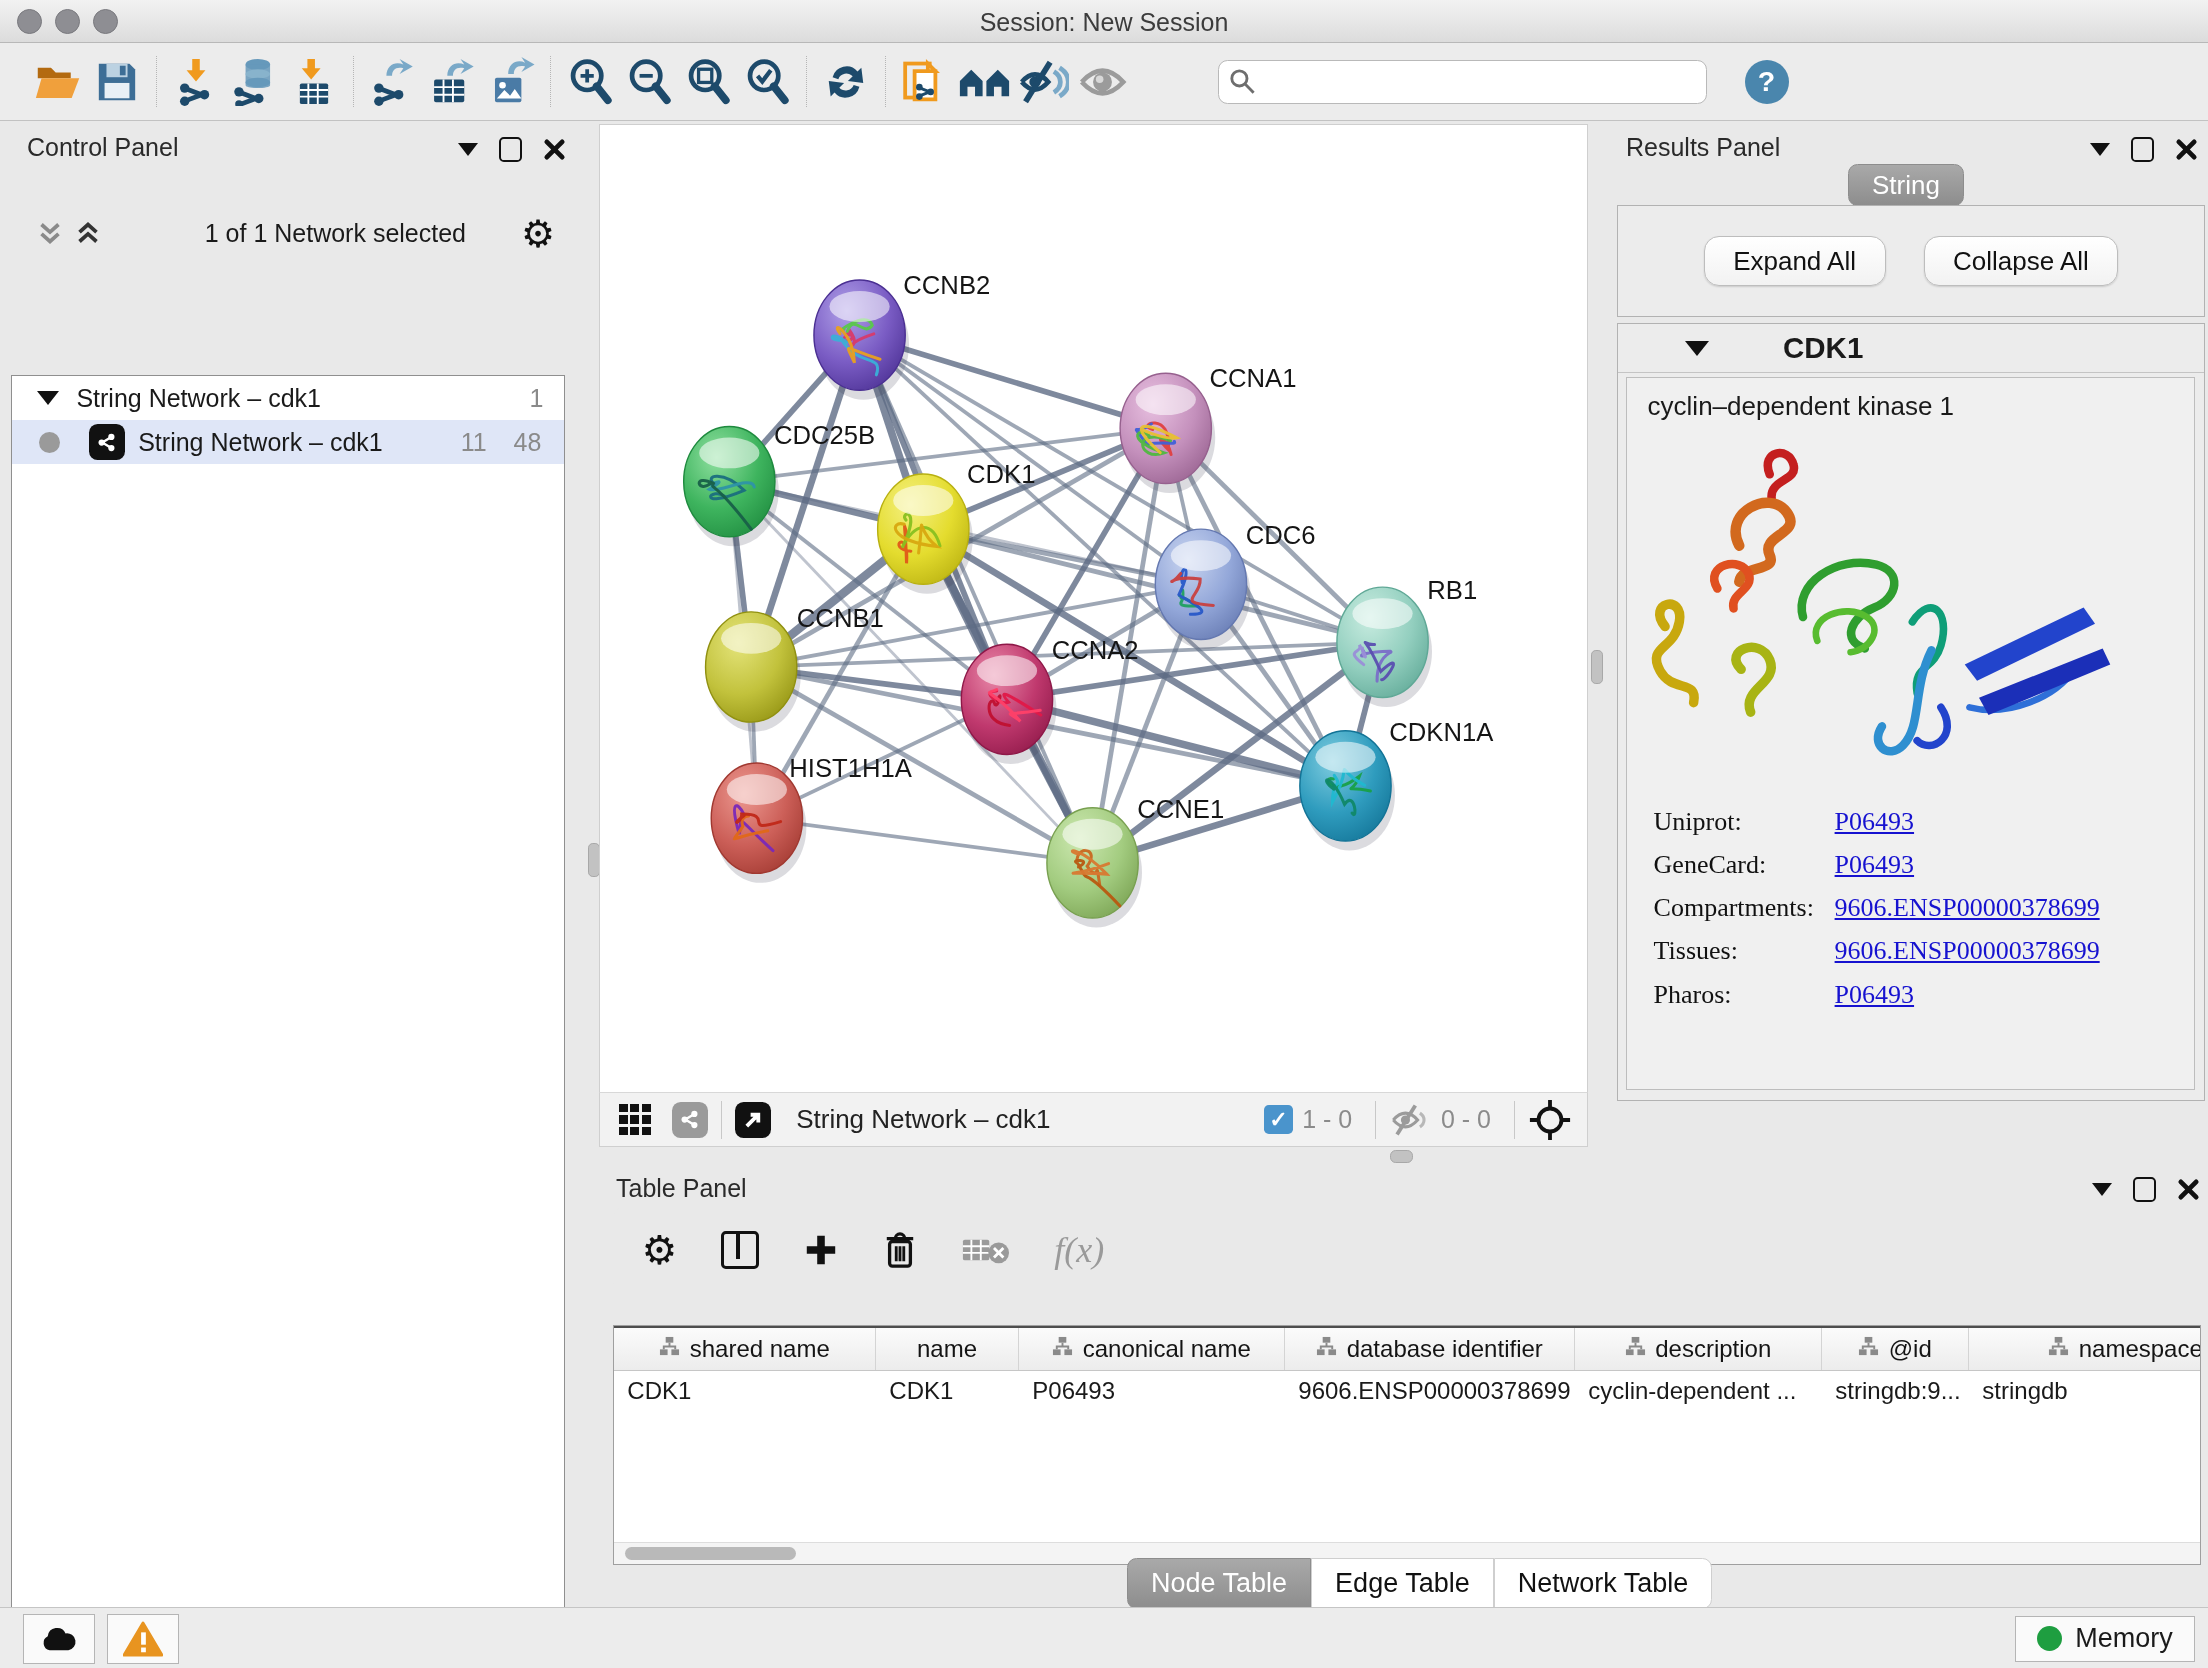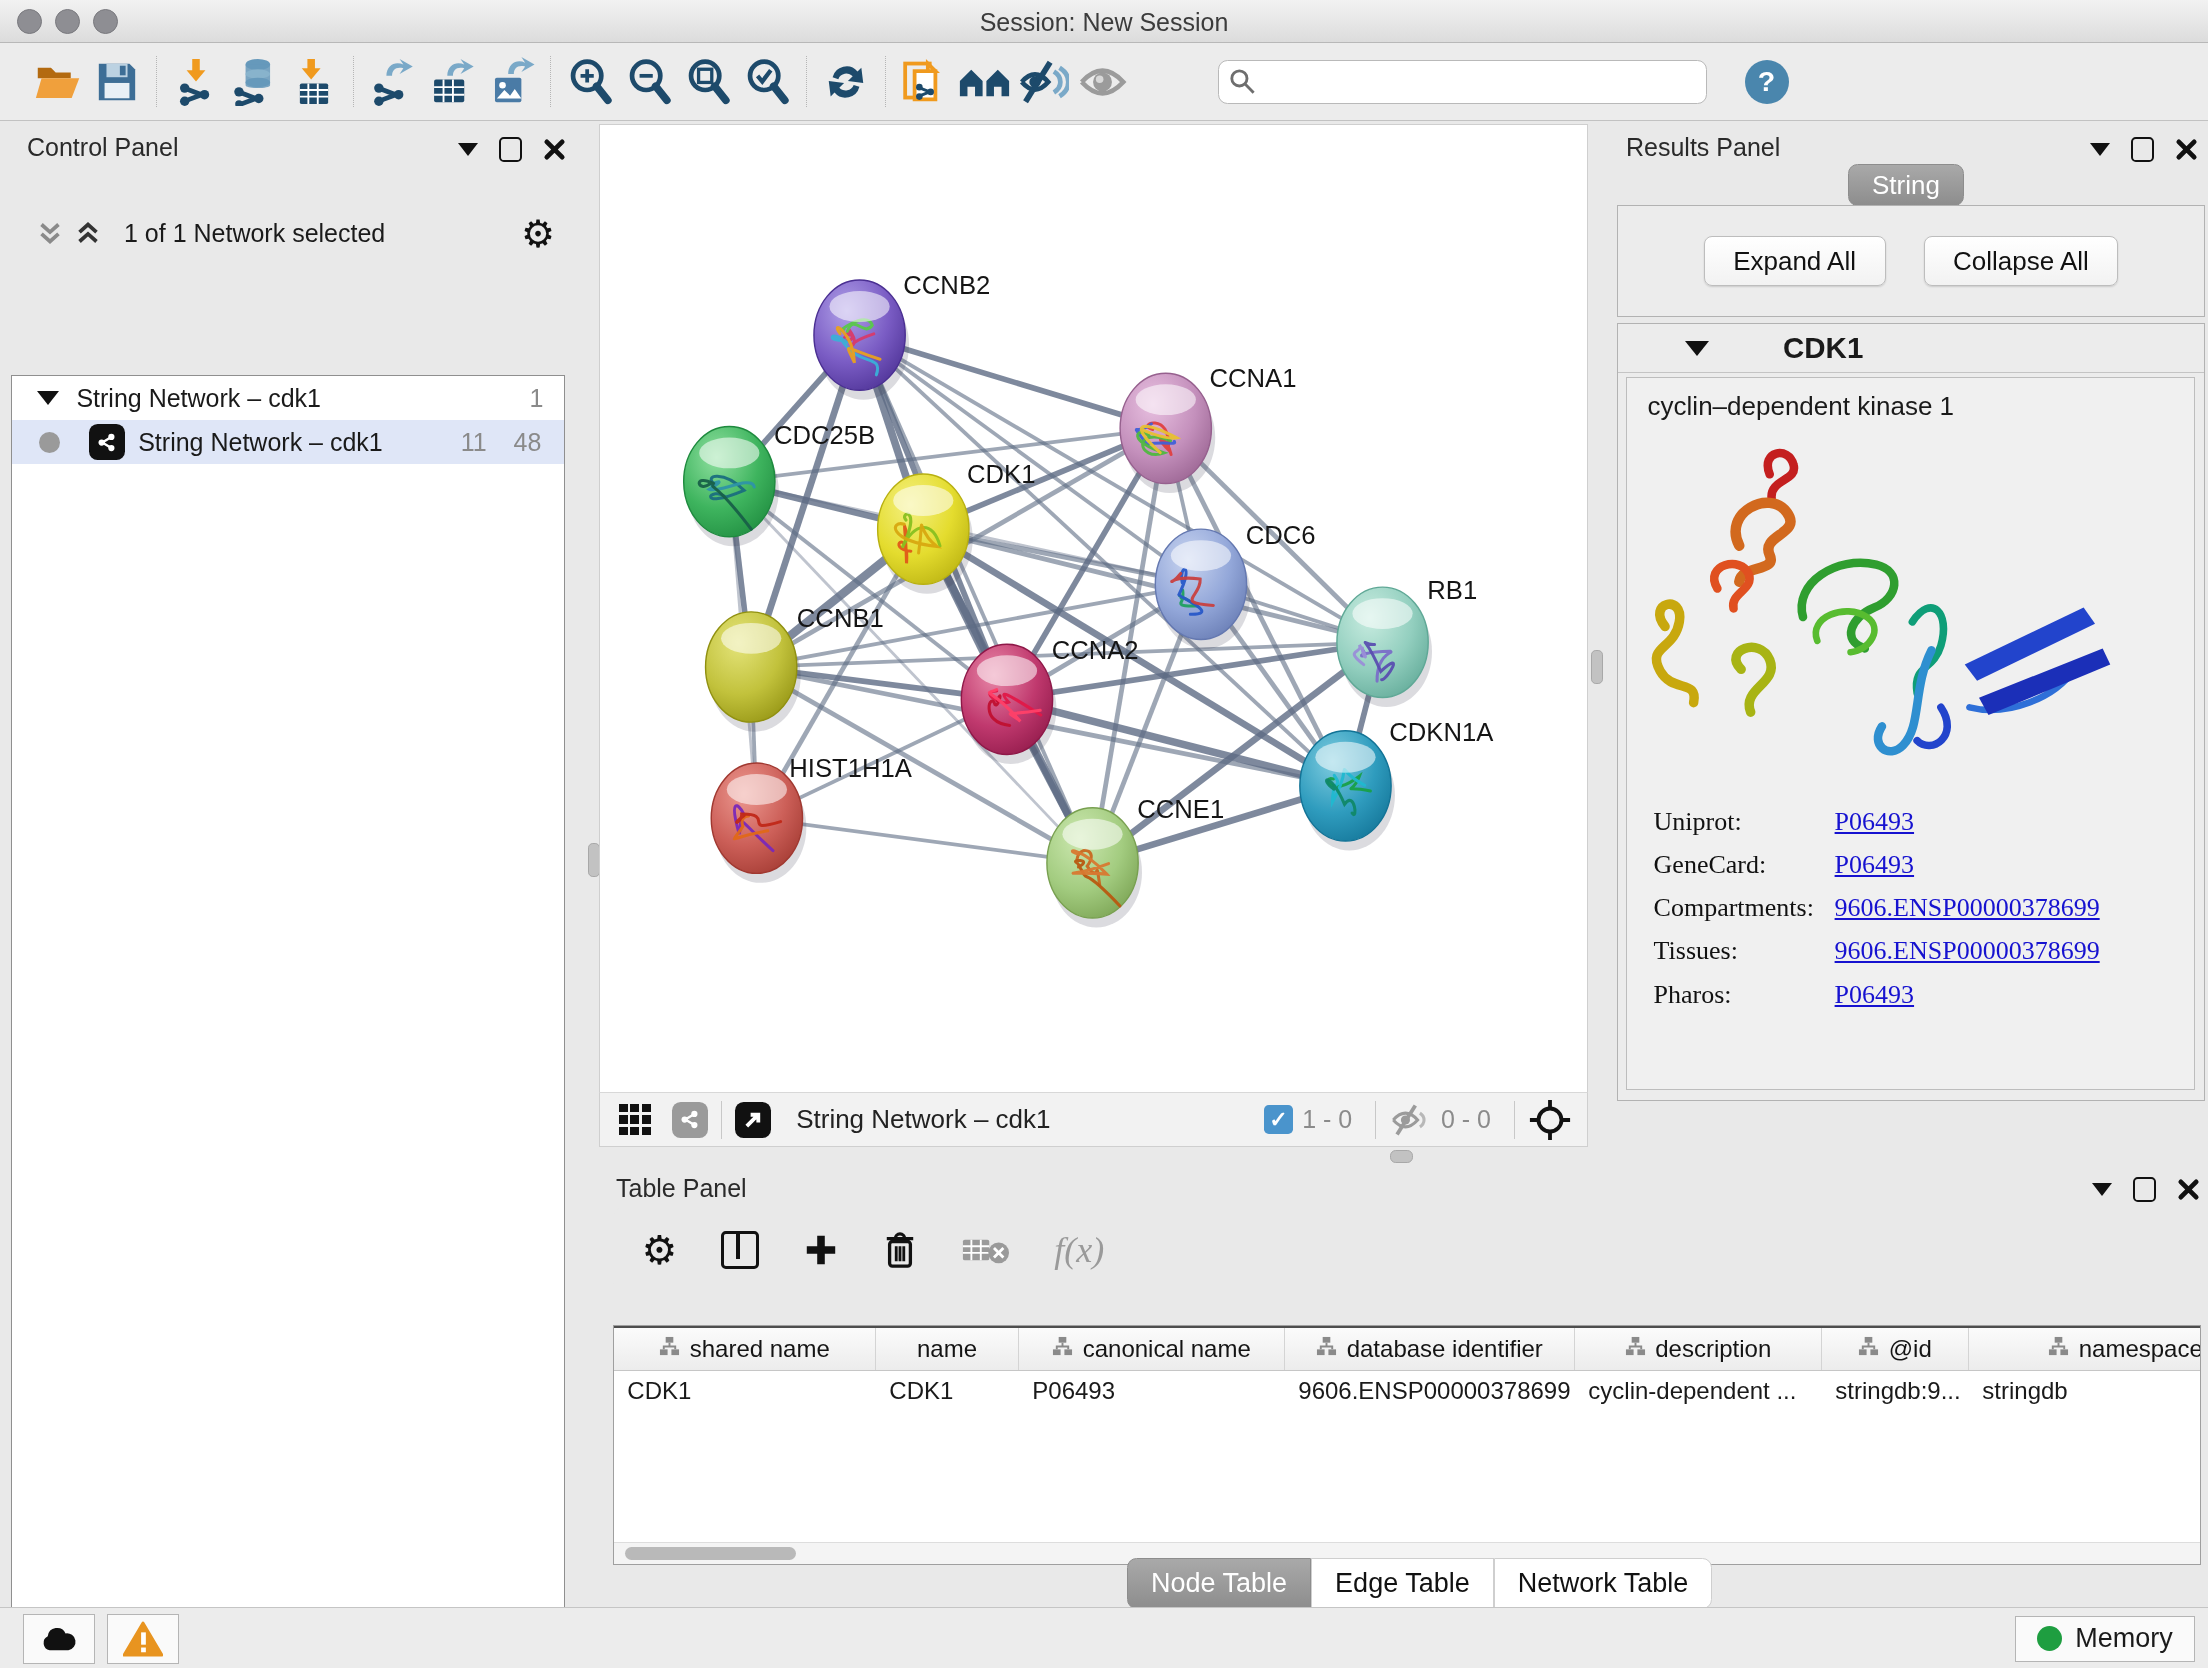--- a/index.html
+++ b/index.html
@@ -47,21 +47,21 @@
   .net-bottombar{left:599px;top:1092px;width:987px;height:53px;background:#f2f2f2;border:1px solid #cfcfcf;border-top:1px solid #d8d8d8;
     display:flex;align-items:center;}
   .bb-sep{width:0;height:38px;border-left:1px solid #c8c8c8;margin:0 13.3px;}
   .bb-title{font-size:26px;color:#222;margin-left:25px;}
   .bb-count{font-size:25px;color:#8b8b8b;margin:0 9.5px;}
   .checkbox-blue{width:28.5px;height:28.5px;border-radius:4.8px;background:#4a94cc;color:#fff;font-size:22px;font-weight:bold;
     display:flex;align-items:center;justify-content:center;}
   
   .rp-outerbox{left:1617px;top:205px;width:586px;height:110px;background:#ececec;border:1.9px solid #b2b2b2;
     display:flex;align-items:center;justify-content:center;gap:38px;}
-  .btn{background:linear-gradient(#ffffff,#f2f2f2);border:1px solid #bdbdbd;border-radius:8px;font-size:26px;color:#111;
+  .btn{background:linear-gradient(#ffffff,#f2f2f2);border:1px solid #bdbdbd;border-radius:15px;font-size:26px;color:#111;
     padding:8.6px 28.5px;box-shadow:0 1px 1.9px rgba(0,0,0,.15);}
   .rp-entry{left:1617px;top:323px;width:586px;height:776px;background:#ececec;border:1.9px solid #b2b2b2;}
   .rp-entry-header{height:48px;display:flex;align-items:center;border-bottom:1px solid #c4c4c4;}
   .rp-entry-body{position:absolute;left:7.6px;top:53px;width:567px;height:711px;background:#f0f0f0;border:1px solid #bdbdbd;}
   .serif{font-family:"Liberation Serif",serif;}
   .xl-row{display:flex;font-size:26px;margin:13.3px 0 0 27px;}
   .xl-label{width:181px;color:#111;}
   .xl-link{color:#1612d0;text-decoration:underline;}
   
   .tp-toolbar{left:613px;top:1208px;width:1588px;height:84px;background:#e9e9e9;border-radius:9.5px;
@@ -276,21 +276,21 @@
   <div class="abs" style="left:34px;top:97px;">
     <svg width="32" height="32" viewBox="0 0 34 34">
         <path d="M8 8 l9 8 9-8 M8 18 l9 8 9-8" stroke="#8a8a8a" stroke-width="4" fill="none"></path>
       </svg>
   </div>
   <div class="abs" style="left:72px;top:97px;">
     <svg width="32" height="32" viewBox="0 0 34 34">
         <path d="M8 26 l9-8 9 8 M8 16 l9-8 9 8" stroke="#333" stroke-width="4" fill="none"></path>
       </svg>
   </div>
-  <div class="abs" style="left:124px;top:99px;width:342px;text-align:left;font-size:25px;">1 of 1 Network selected</div>
+  <div class="abs" style="left:124px;top:99px;width:342px;text-align:right;font-size:25px;">1 of 1 Network selected</div>
   <div class="abs gear-glyph" style="left:521px;top:95px;font-size:38px;">⚙</div>
 
   <div class="abs tree-box">
     <div class="tree-row">
       <div style="width:0;height:0;border-left:11.4px solid transparent;border-right:11.4px solid transparent;border-top:14.3px solid #111;margin:0 17px 0 25px;"></div>
       <span>String Network – cdk1</span>
       <span class="count" style="margin-left:auto;margin-right:21px;">1</span>
     </div>
     <div class="tree-row selected">
       <div style="width:21px;height:21px;border-radius:50%;background:#9a9a9a;margin:0 28.5px 0 27px;"></div>

